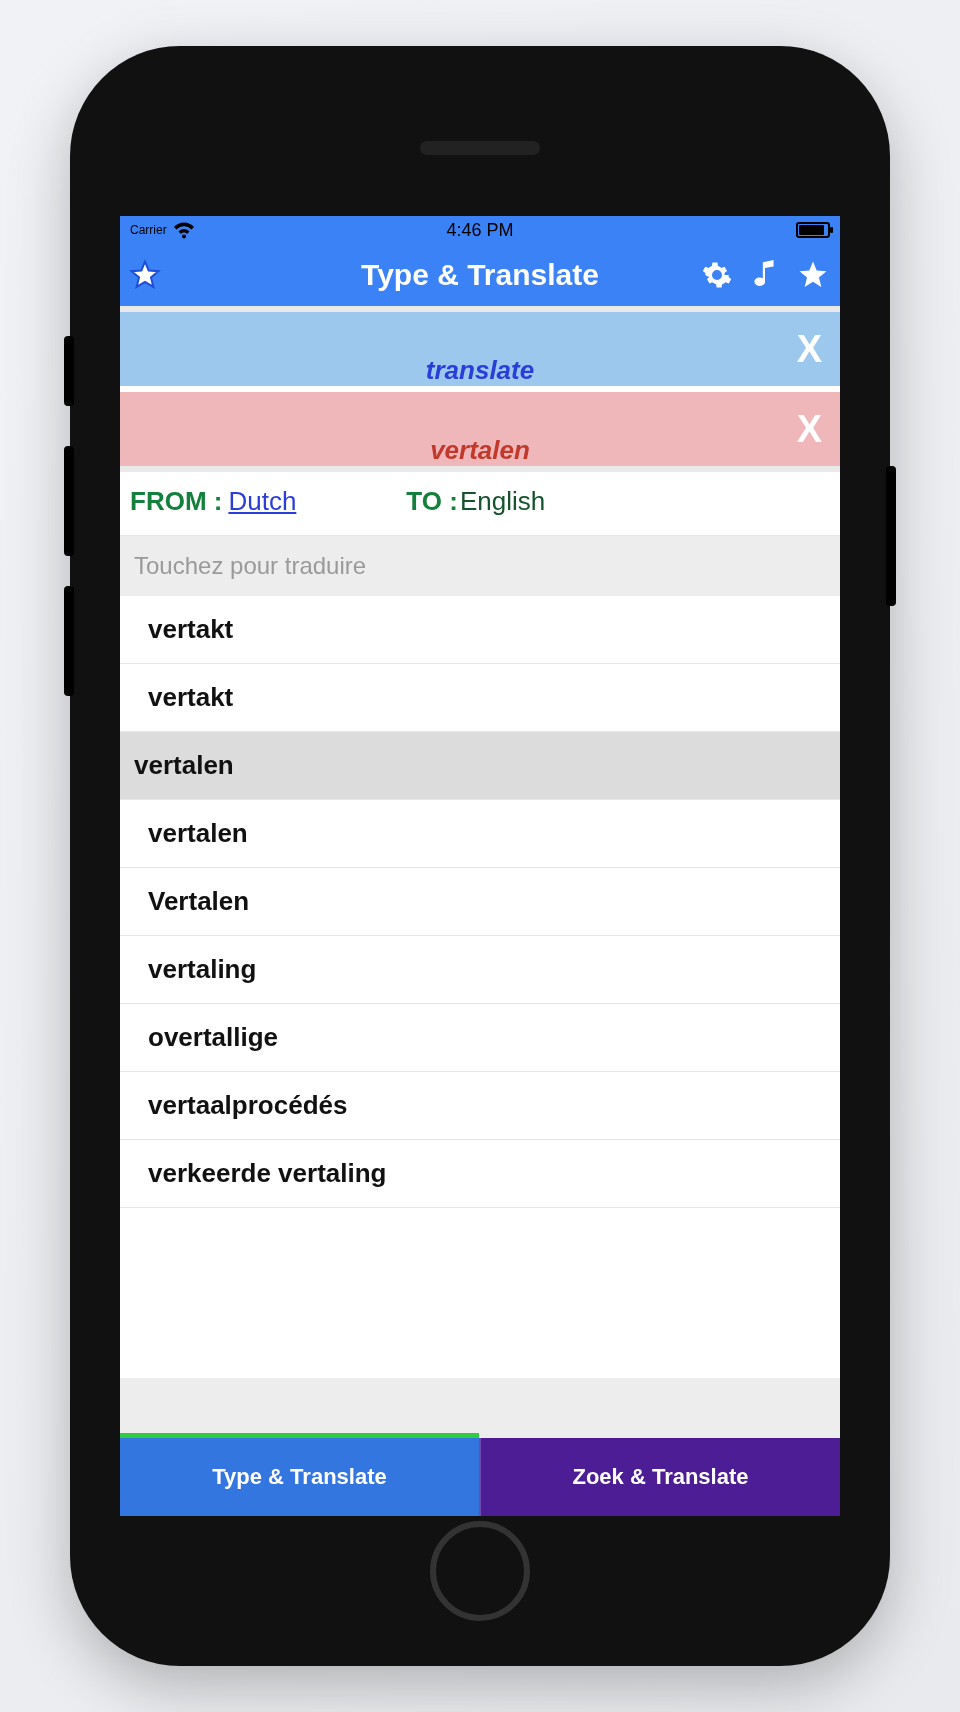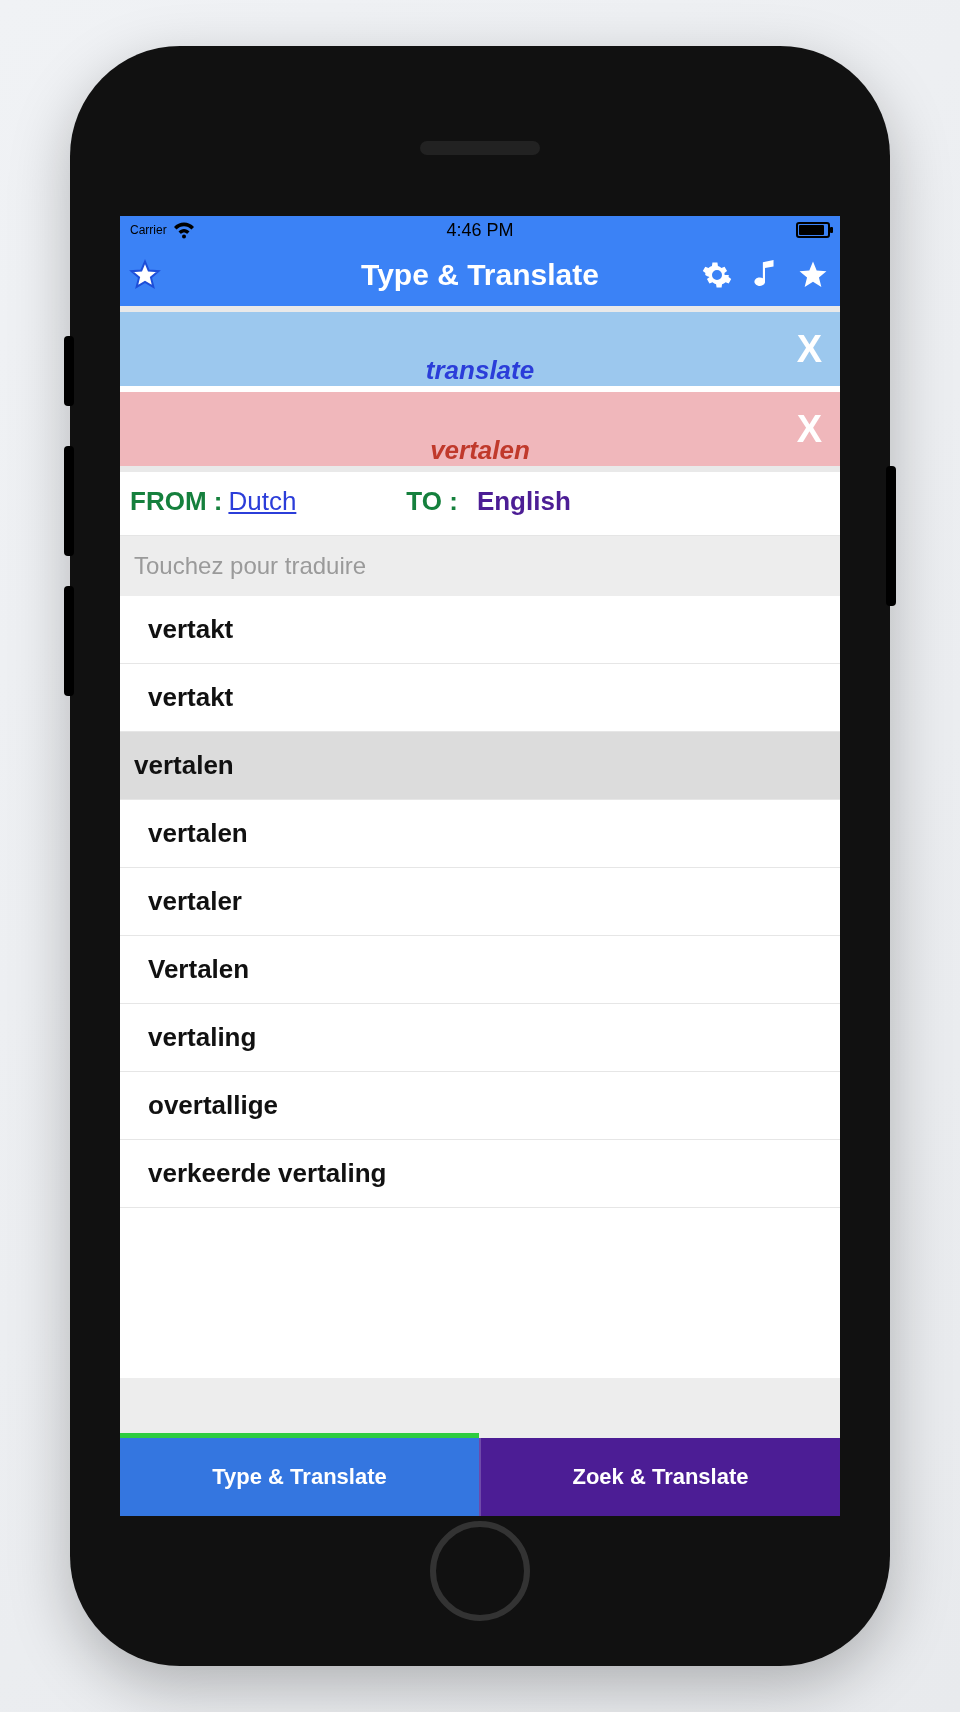--- a/index.html
+++ b/index.html
@@ -95,21 +95,21 @@
   .gap6 { height:6px; background:#e9e9e9;}
   
   .ftrow {
     background:#fff; padding: 14px 10px 18px 10px;
     display:flex; align-items:center; font-size:26px; font-weight:700;
     border-bottom:1px solid #e5e5e5;
   }
   .ftrow .lbl { color:#15803d; }
   .ftrow .from-val { color:#2b3dd9; font-weight:500; margin-left:6px;text-decoration:underline;}
   .ftrow .to-lbl { margin-left:110px;}
-  .ftrow .to-val { color:#4c1d95; font-weight:700; margin-left:19px;}
+  .ftrow .to-val { color:#14532d; font-weight:400; margin-left:2px;}
   
   .hint {
     background:#ededed; color:#9a9a9a; font-weight:400; font-size:24px;
     padding: 16px 14px;
   }
   
   .list { flex:1; overflow:auto; background:#fff;}
   .row {
     padding: 18px 28px; font-size:26px; font-weight:700; color:#111;
     border-bottom:1px solid #e6e6e6;
@@ -206,24 +206,24 @@
       <span class="to-val">English</span>
     </div>
 
     <div class="hint">Touchez pour traduire</div>
 
     <div class="list" id="list">
         <div class="row">vertakt</div>
         <div class="row">vertakt</div>
         <div class="row sel">vertalen</div>
         <div class="row">vertalen</div>
-        <div class="row">vertaler</div>
         <div class="row">Vertalen</div>
         <div class="row">vertaling</div>
         <div class="row">overtallige</div>
+        <div class="row">vertaalprocédés</div>
         <div class="row">verkeerde vertaling</div>
       </div>
 
     <div class="filler"></div>
 
     <div class="tabs">
       <div id="tabL" class="tab active">
         <span>Type &amp; Translate</span>
       </div>
       <div id="tabR" class="tab">

